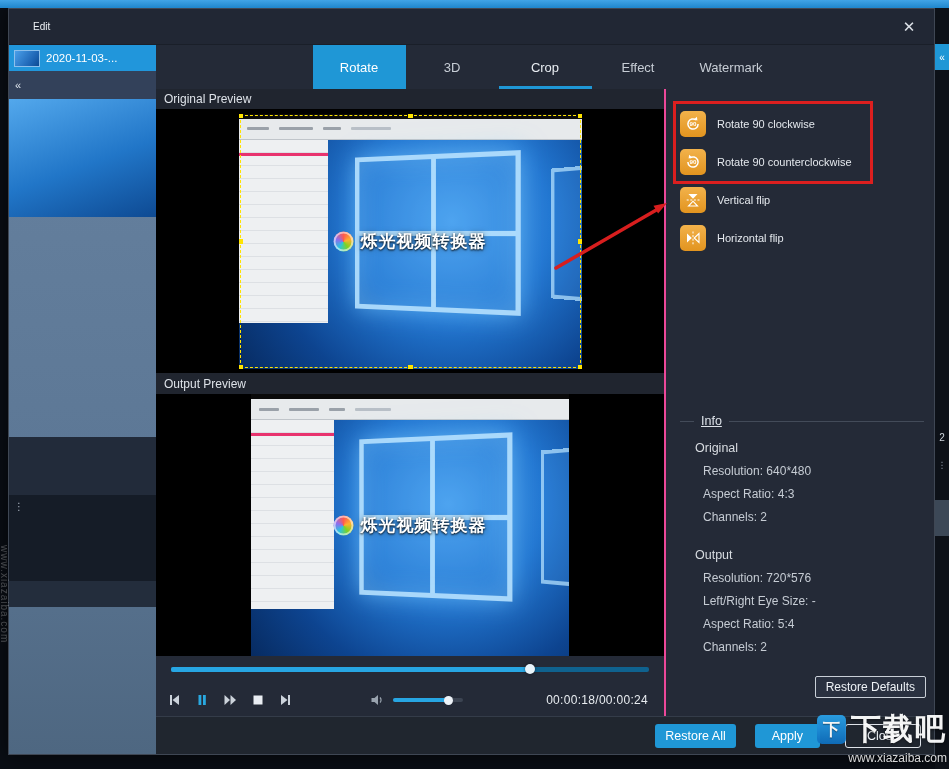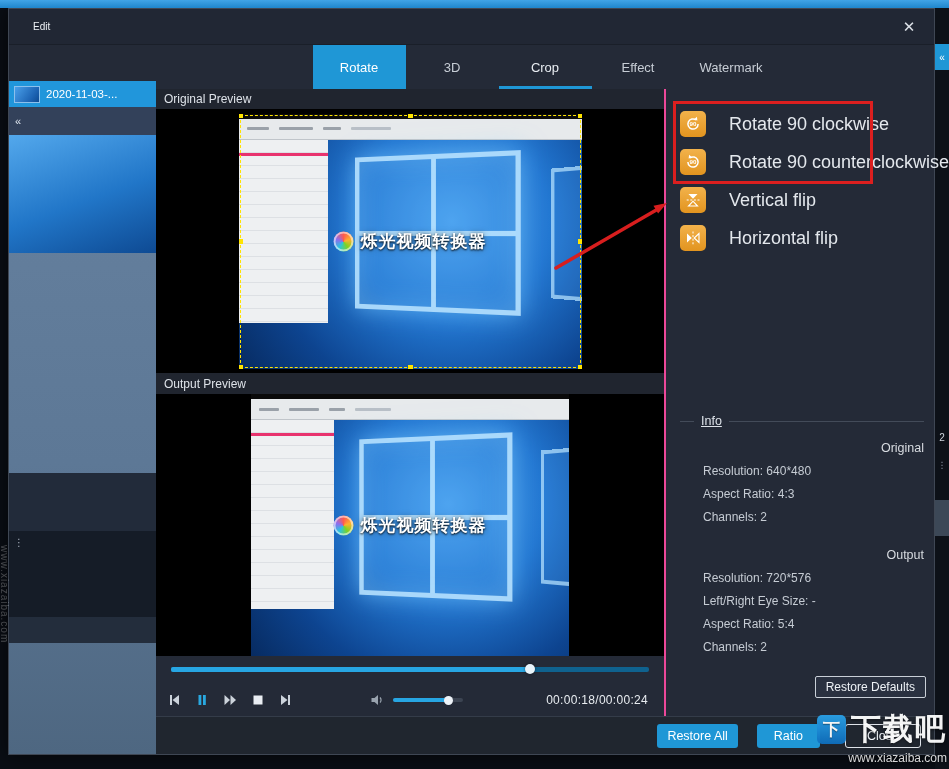--- a/index.html
+++ b/index.html
@@ -14,21 +14,21 @@
   .rs-num{position:absolute;top:424px;left:0;width:14px;text-align:center;font-size:10px;color:#cdd4db;}
   .rs-dots{position:absolute;top:452px;left:0;width:14px;text-align:center;font-size:9px;color:#8a94a2;line-height:10px;}
   .rs-block{position:absolute;top:492px;left:0;width:14px;height:36px;background:#3c4857;}
 
   .dialog{position:absolute;left:8px;top:8px;width:927px;height:747px;background:#242a37;border:1px solid #3f4754;box-shadow:0 0 20px rgba(0,0,0,.65);}
   .titlebar{height:36px;display:flex;align-items:center;padding:0 14px 0 24px;background:#212734;border-bottom:1px solid #1a1f29;}
   .dlg-title{font-size:10px;color:#eef1f5;}
   .close-btn{margin-left:auto;font-size:15px;color:#dde2e8;width:22px;height:22px;display:flex;align-items:center;justify-content:center;cursor:default;}
   .dialog-body{position:absolute;top:36px;left:0;right:0;bottom:0;display:flex;}
 
-  .sidebar{width:147px;min-width:147px;position:relative;background:#84cc16;margin-top:36px;}
+  .sidebar{width:147px;min-width:147px;position:relative;background:#84cc16;}
   .file-item{height:26px;background:#2196db;display:flex;align-items:center;padding:0 5px;gap:6px;}
   .file-thumb{width:26px;height:17px;min-width:26px;border:1px solid #8cc0ec;background:linear-gradient(125deg,#4aa0ea 0%,#1d64b4 70%,#0d4a93 100%);}
   .file-label{font-size:11.5px;color:#fff;white-space:nowrap;overflow:hidden;}
   .sidebar-body{position:absolute;top:26px;left:0;right:0;bottom:0;overflow:hidden;background:linear-gradient(180deg,#66819f 0%,#5d7896 55%,#4e6781 100%);}
   .sf{position:absolute;left:0;right:0;}
   .sf-darktop{top:0;height:28px;background:#33415a;color:#dfe6ee;font-size:11px;line-height:28px;padding-left:6px;}
   .sf-photo{top:28px;height:118px;background:linear-gradient(160deg,#53a8ec 0%,#2176c8 55%,#0e4a93 100%);}
   .sf-mid{top:366px;height:58px;background:#222b3a;}
   .sf-low{top:424px;height:86px;background:#151c27;color:#a7b1bd;font-size:10px;line-height:11px;padding:6px 0 0 5px;}
   .sf-low2{top:510px;height:26px;background:#232d3c;}
@@ -80,29 +80,29 @@
   .vol-icon{margin-left:63px;margin-right:8px;width:16px;height:16px;}
   .vol-track{width:70px;height:4px;background:#3c4452;border-radius:2px;position:relative;}
   .vol-played{height:4px;background:#27a6e3;border-radius:2px;position:relative;width:80%;}
   .vol-thumb{position:absolute;right:-4px;top:50%;margin-top:-4.5px;width:9px;height:9px;border-radius:50%;background:#eef3f8;}
   .time-display{margin-left:auto;font-size:12px;color:#e8ecf0;letter-spacing:.3px;}
 
   .right-col{flex:1;position:relative;}
   .rotate-list{position:absolute;top:22px;left:14px;right:4px;z-index:7;}
   .rotate-row{display:flex;align-items:center;height:26px;margin-bottom:12px;}
   .rbtn-icon{width:26px;height:26px;min-width:26px;border-radius:5px;background:linear-gradient(180deg,#f2b24b,#e2941f);display:flex;align-items:center;justify-content:center;}
-  .rbtn-label{margin-left:23px;font-size:18px;color:#e4e8ed;white-space:nowrap;}
+  .rbtn-label{margin-left:11px;font-size:11px;color:#e4e8ed;white-space:nowrap;}
   .red-box{position:absolute;left:7px;top:12px;width:200px;height:83px;border:3px solid var(--annotation-red,#dc1f1f);pointer-events:none;z-index:8;}
 
   .info-block{position:absolute;top:325px;left:14px;right:10px;font-size:12.5px;}
   .info-header{display:flex;align-items:center;color:#dde2e8;text-decoration:underline;}
   .info-header .ln{height:1px;background:#434b59;}
   .info-header .ln.short{width:14px;margin-right:7px;}
   .info-header .ln.long{flex:1;margin-left:7px;}
-  .info-title{margin:13px 0 0 15px;color:#d8dce1;text-align:right;}
+  .info-title{margin:13px 0 0 15px;color:#d8dce1;}
   .info-title.out{margin-top:24px;}
   .info-row{margin:9px 0 0 23px;color:#c6ccd4;font-size:12px;}
   .restore-defaults{position:absolute;top:587px;right:8px;height:22px;padding:0 10px;display:flex;align-items:center;background:#2a3140;border:1px solid #c9cfd7;color:#eef2f6;font-size:12px;border-radius:2px;}
 
   .footer{position:absolute;left:0;right:0;bottom:0;height:38px;background:#20262f;border-top:1px solid #343c49;display:flex;align-items:center;justify-content:flex-end;padding-right:13px;}
   .btn{height:24px;display:flex;align-items:center;justify-content:center;font-size:12.5px;border-radius:3px;}
   .btn-blue{background:var(--accent-blue,#1f97d6);color:#fff;margin-left:38px;}
   .btn-restore-all{padding:0 10px;}
   .btn-apply{padding:0 17px;margin-left:19px;}
   .btn-close{padding:0 21px;margin-left:25px;background:transparent;border:1px solid #dfe3e9;color:#eff3f7;}
@@ -337,21 +337,21 @@
             <div class="info-row">Aspect Ratio: 5:4</div>
             <div class="info-row">Channels: 2</div>
           </div>
 
           <div class="restore-defaults">Restore Defaults</div>
         </div>
       </div>
 
       <div class="footer">
         <div class="btn btn-blue btn-restore-all">Restore All</div>
-        <div class="btn btn-blue btn-apply">Ratio</div>
+        <div class="btn btn-blue btn-apply">Apply</div>
         <div class="btn btn-close">Close</div>
       </div>
     </div>
   </div>
 </div>
 
 <svg class="annot-svg" width="949" height="769" viewBox="0 0 949 769">
   <line x1="556" y1="268" x2="658" y2="209" stroke="#d81e1e" stroke-width="3.5" stroke-linecap="round"></line>
   <polygon points="667,203 658.1,213.5 653.5,205.7" fill="#d81e1e"></polygon>
 </svg>

